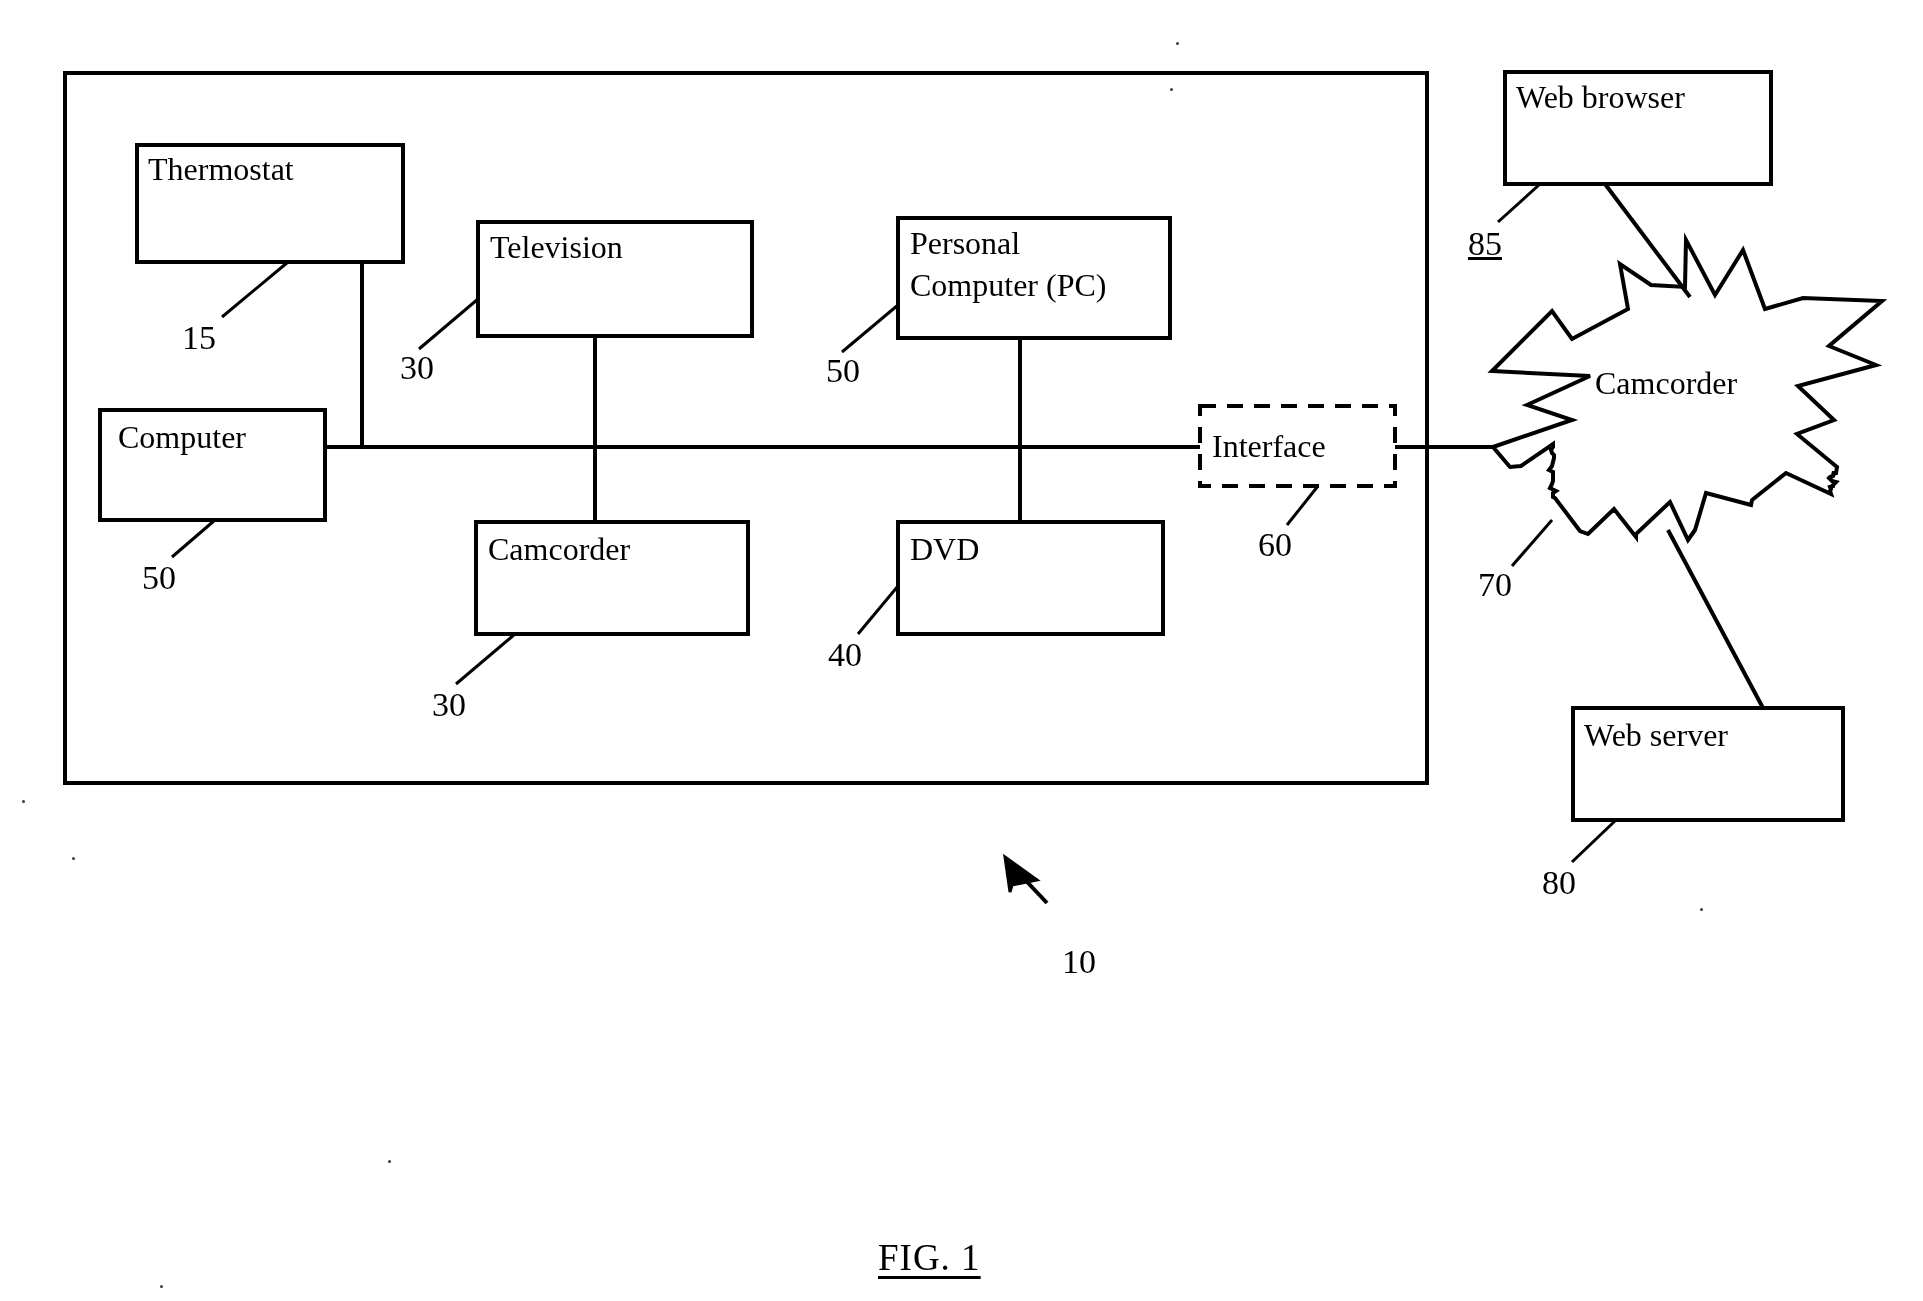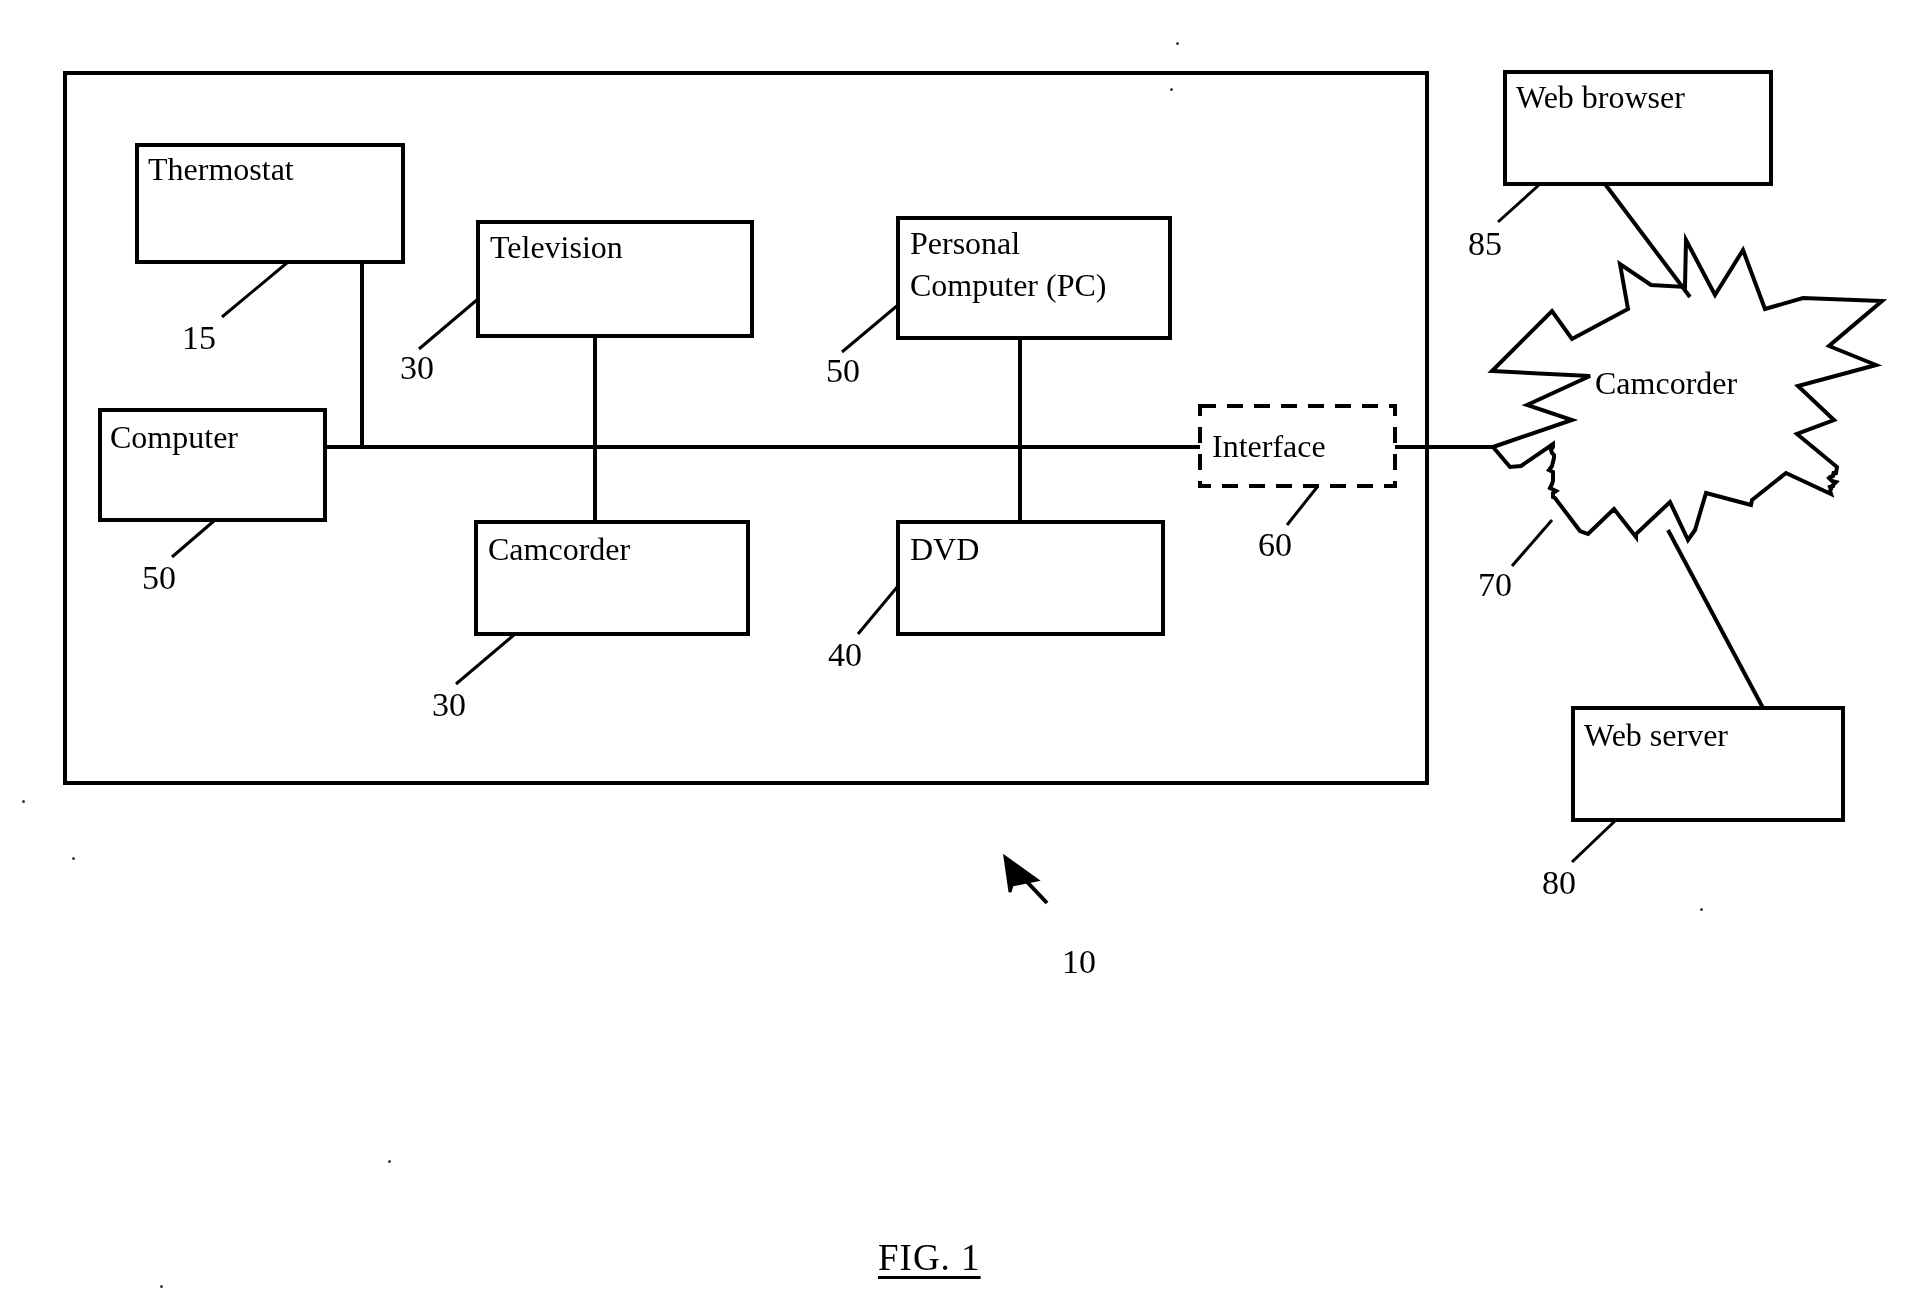--- a/index.html
+++ b/index.html
@@ -205,21 +205,21 @@
     </g>
   </svg>
 
   <div class="box-label" style="left:148px; top:150px;">Thermostat</div>
 
   <div class="box-label" style="left:490px; top:228px;">Television</div>
 
   <div class="box-label" style="left:910px; top:224px;">Personal</div>
   <div class="box-label" style="left:910px; top:266px;">Computer (PC)</div>
 
-  <div class="box-label" style="left:110px; top:418px;">Computer</div>
+  <div class="box-label" style="left:118px; top:418px;">Computer</div>
 
   <div class="box-label" style="left:488px; top:530px;">Camcorder</div>
 
   <div class="box-label" style="left:910px; top:530px;">DVD</div>
 
   <div class="box-label" style="left:1212px; top:427px;">Interface</div>
 
   <div class="node-text" style="left:1595px; top:365px;">Camcorder</div>
 
   <div class="box-label" style="left:1516px; top:78px;">Web browser</div>
@@ -235,21 +235,21 @@
   <div class="ref-num" style="left:142px; top:560px;">50</div>
 
   <div class="ref-num" style="left:432px; top:687px;">30</div>
 
   <div class="ref-num" style="left:828px; top:637px;">40</div>
 
   <div class="ref-num" style="left:1258px; top:527px;">60</div>
 
   <div class="ref-num" style="left:1478px; top:567px;">70</div>
 
-  <div class="ref-num" style="left:1468px; top:226px;">85</div>
+  <div class="ref-num" style="left:1468px; top:226px;text-decoration:underline;">85</div>
 
   <div class="ref-num" style="left:1542px; top:865px;text-align:center;">80</div>
 
   <div class="ref-num" style="left:1062px; top:920px;margin-top:24px;">10</div>
 
   <div class="fig-caption" style="left:878px; top:1200px;">FIG. 1</div>
 
   <span class="speck" style="left:1176px; top:42px;"></span>
   <span class="speck" style="left:1170px; top:88px;"></span>
   <span class="speck" style="left:22px;   top:800px;"></span>

